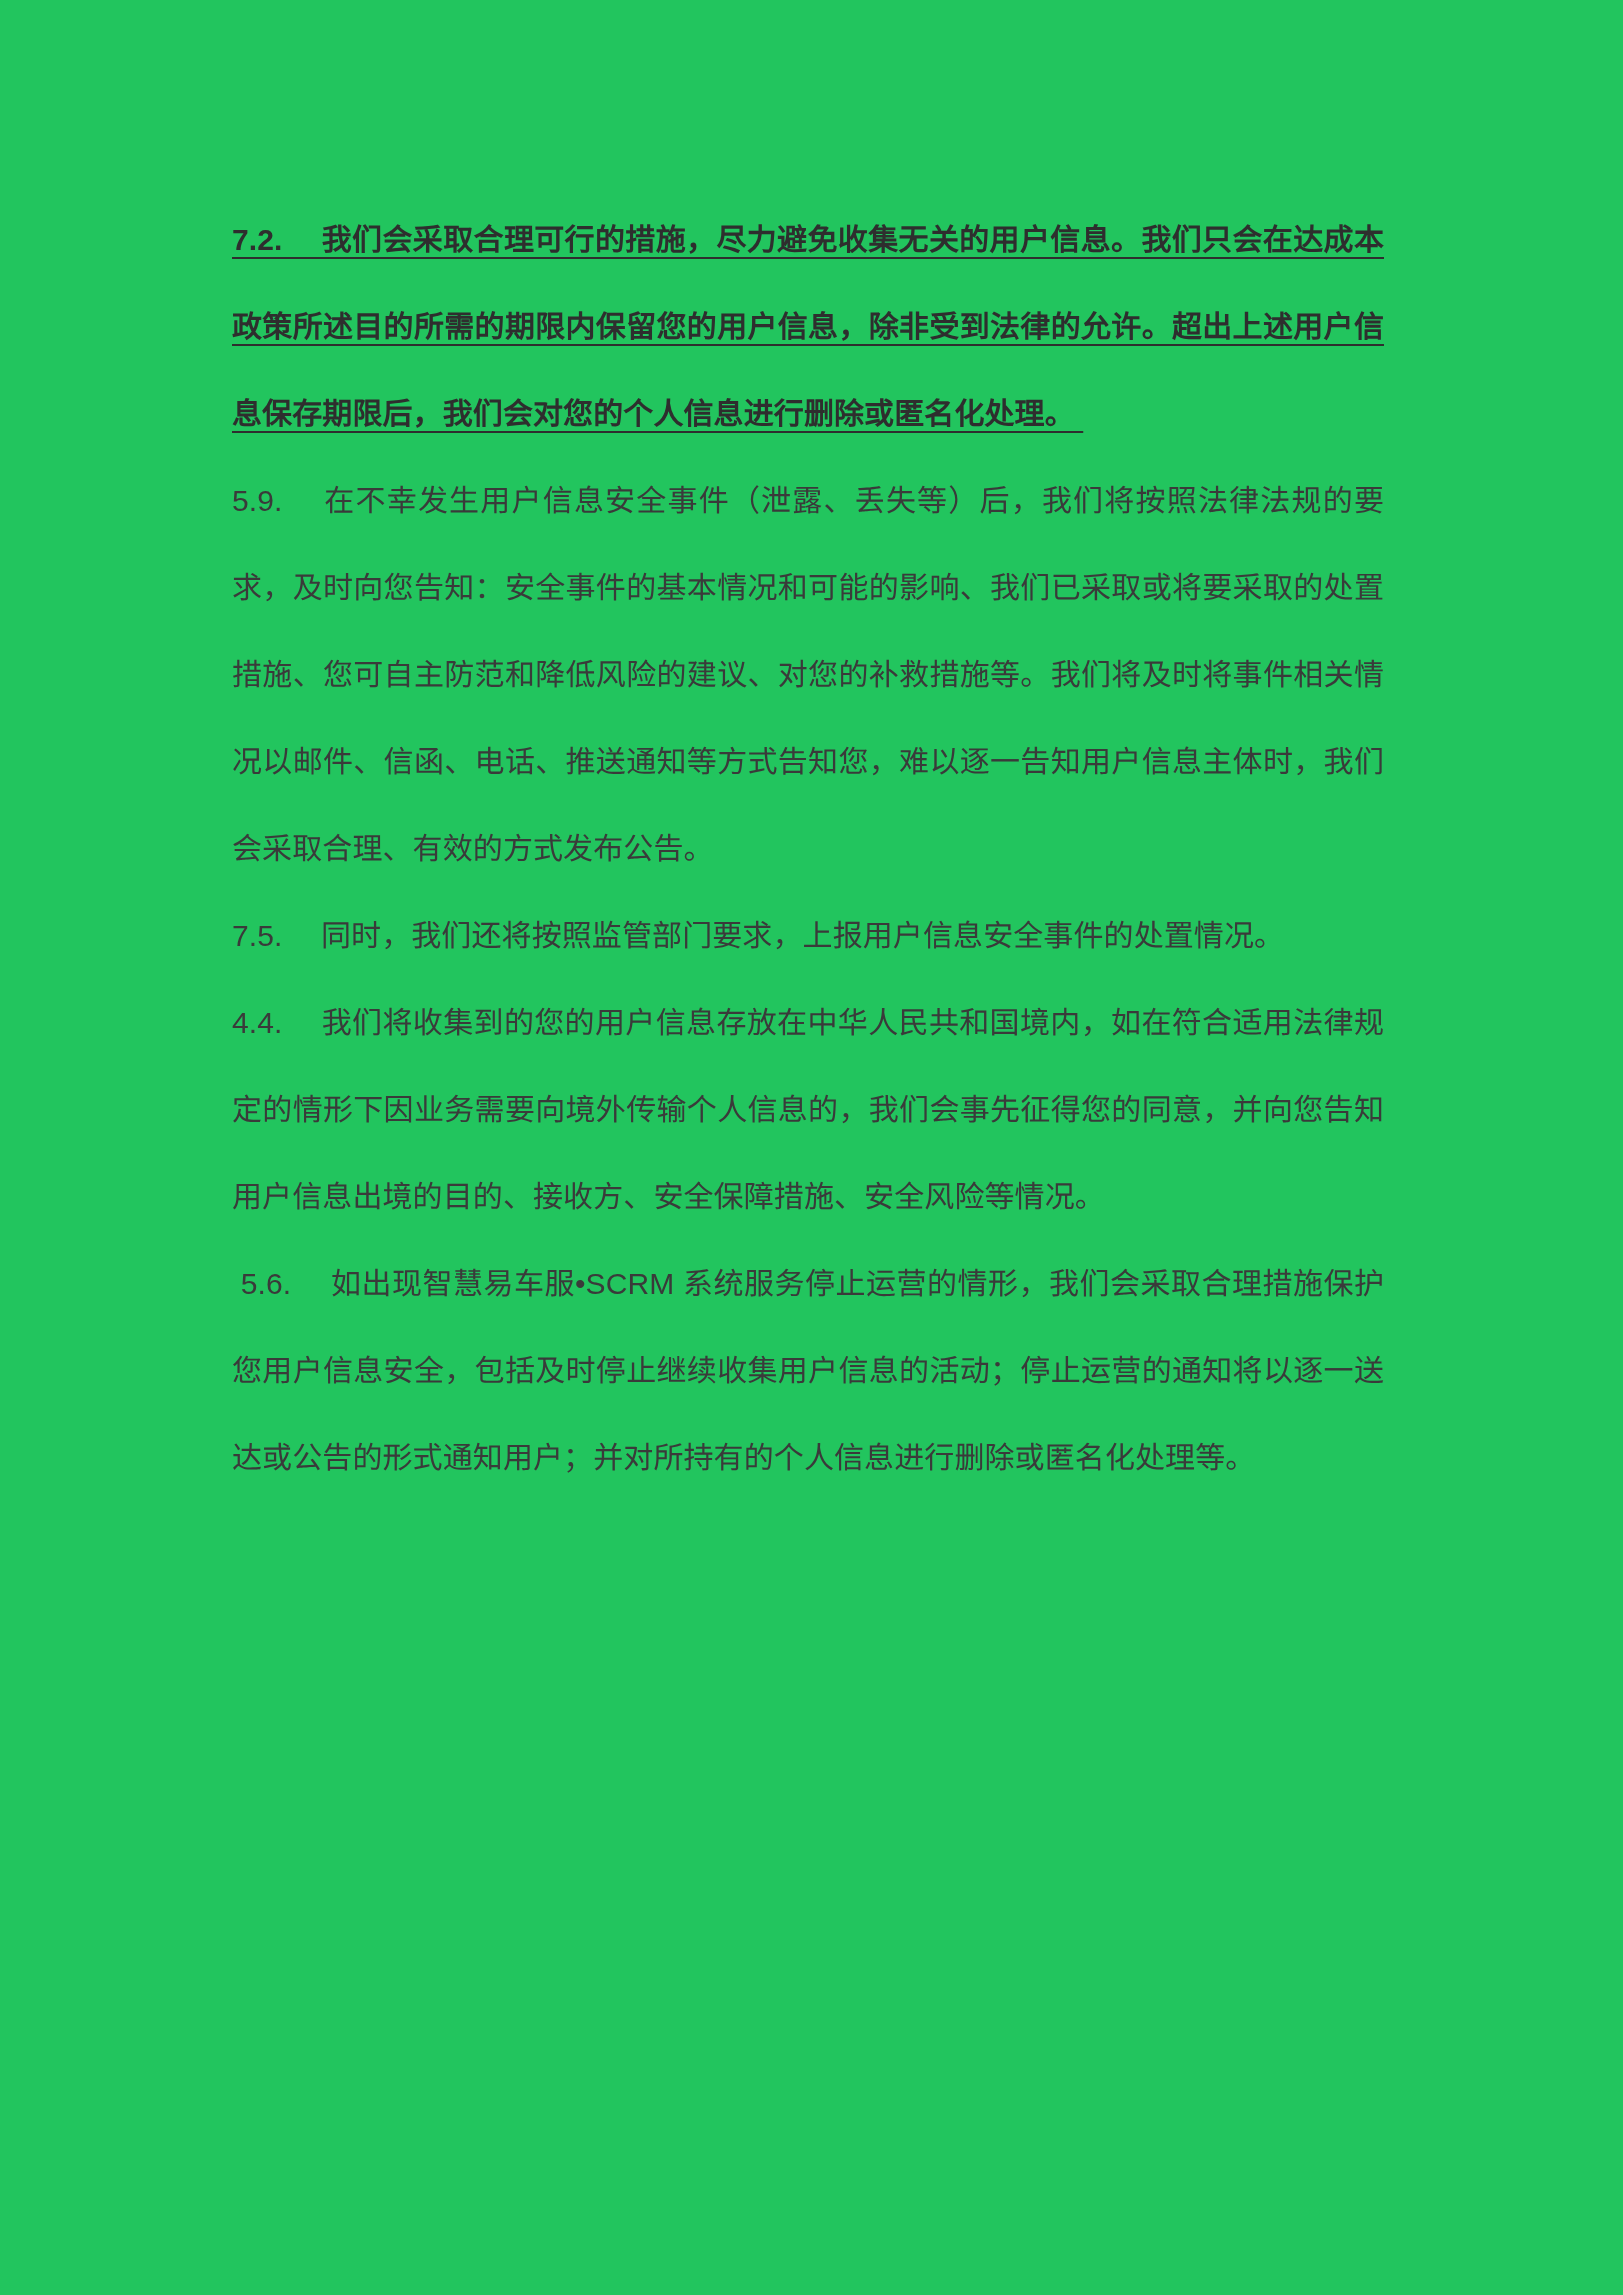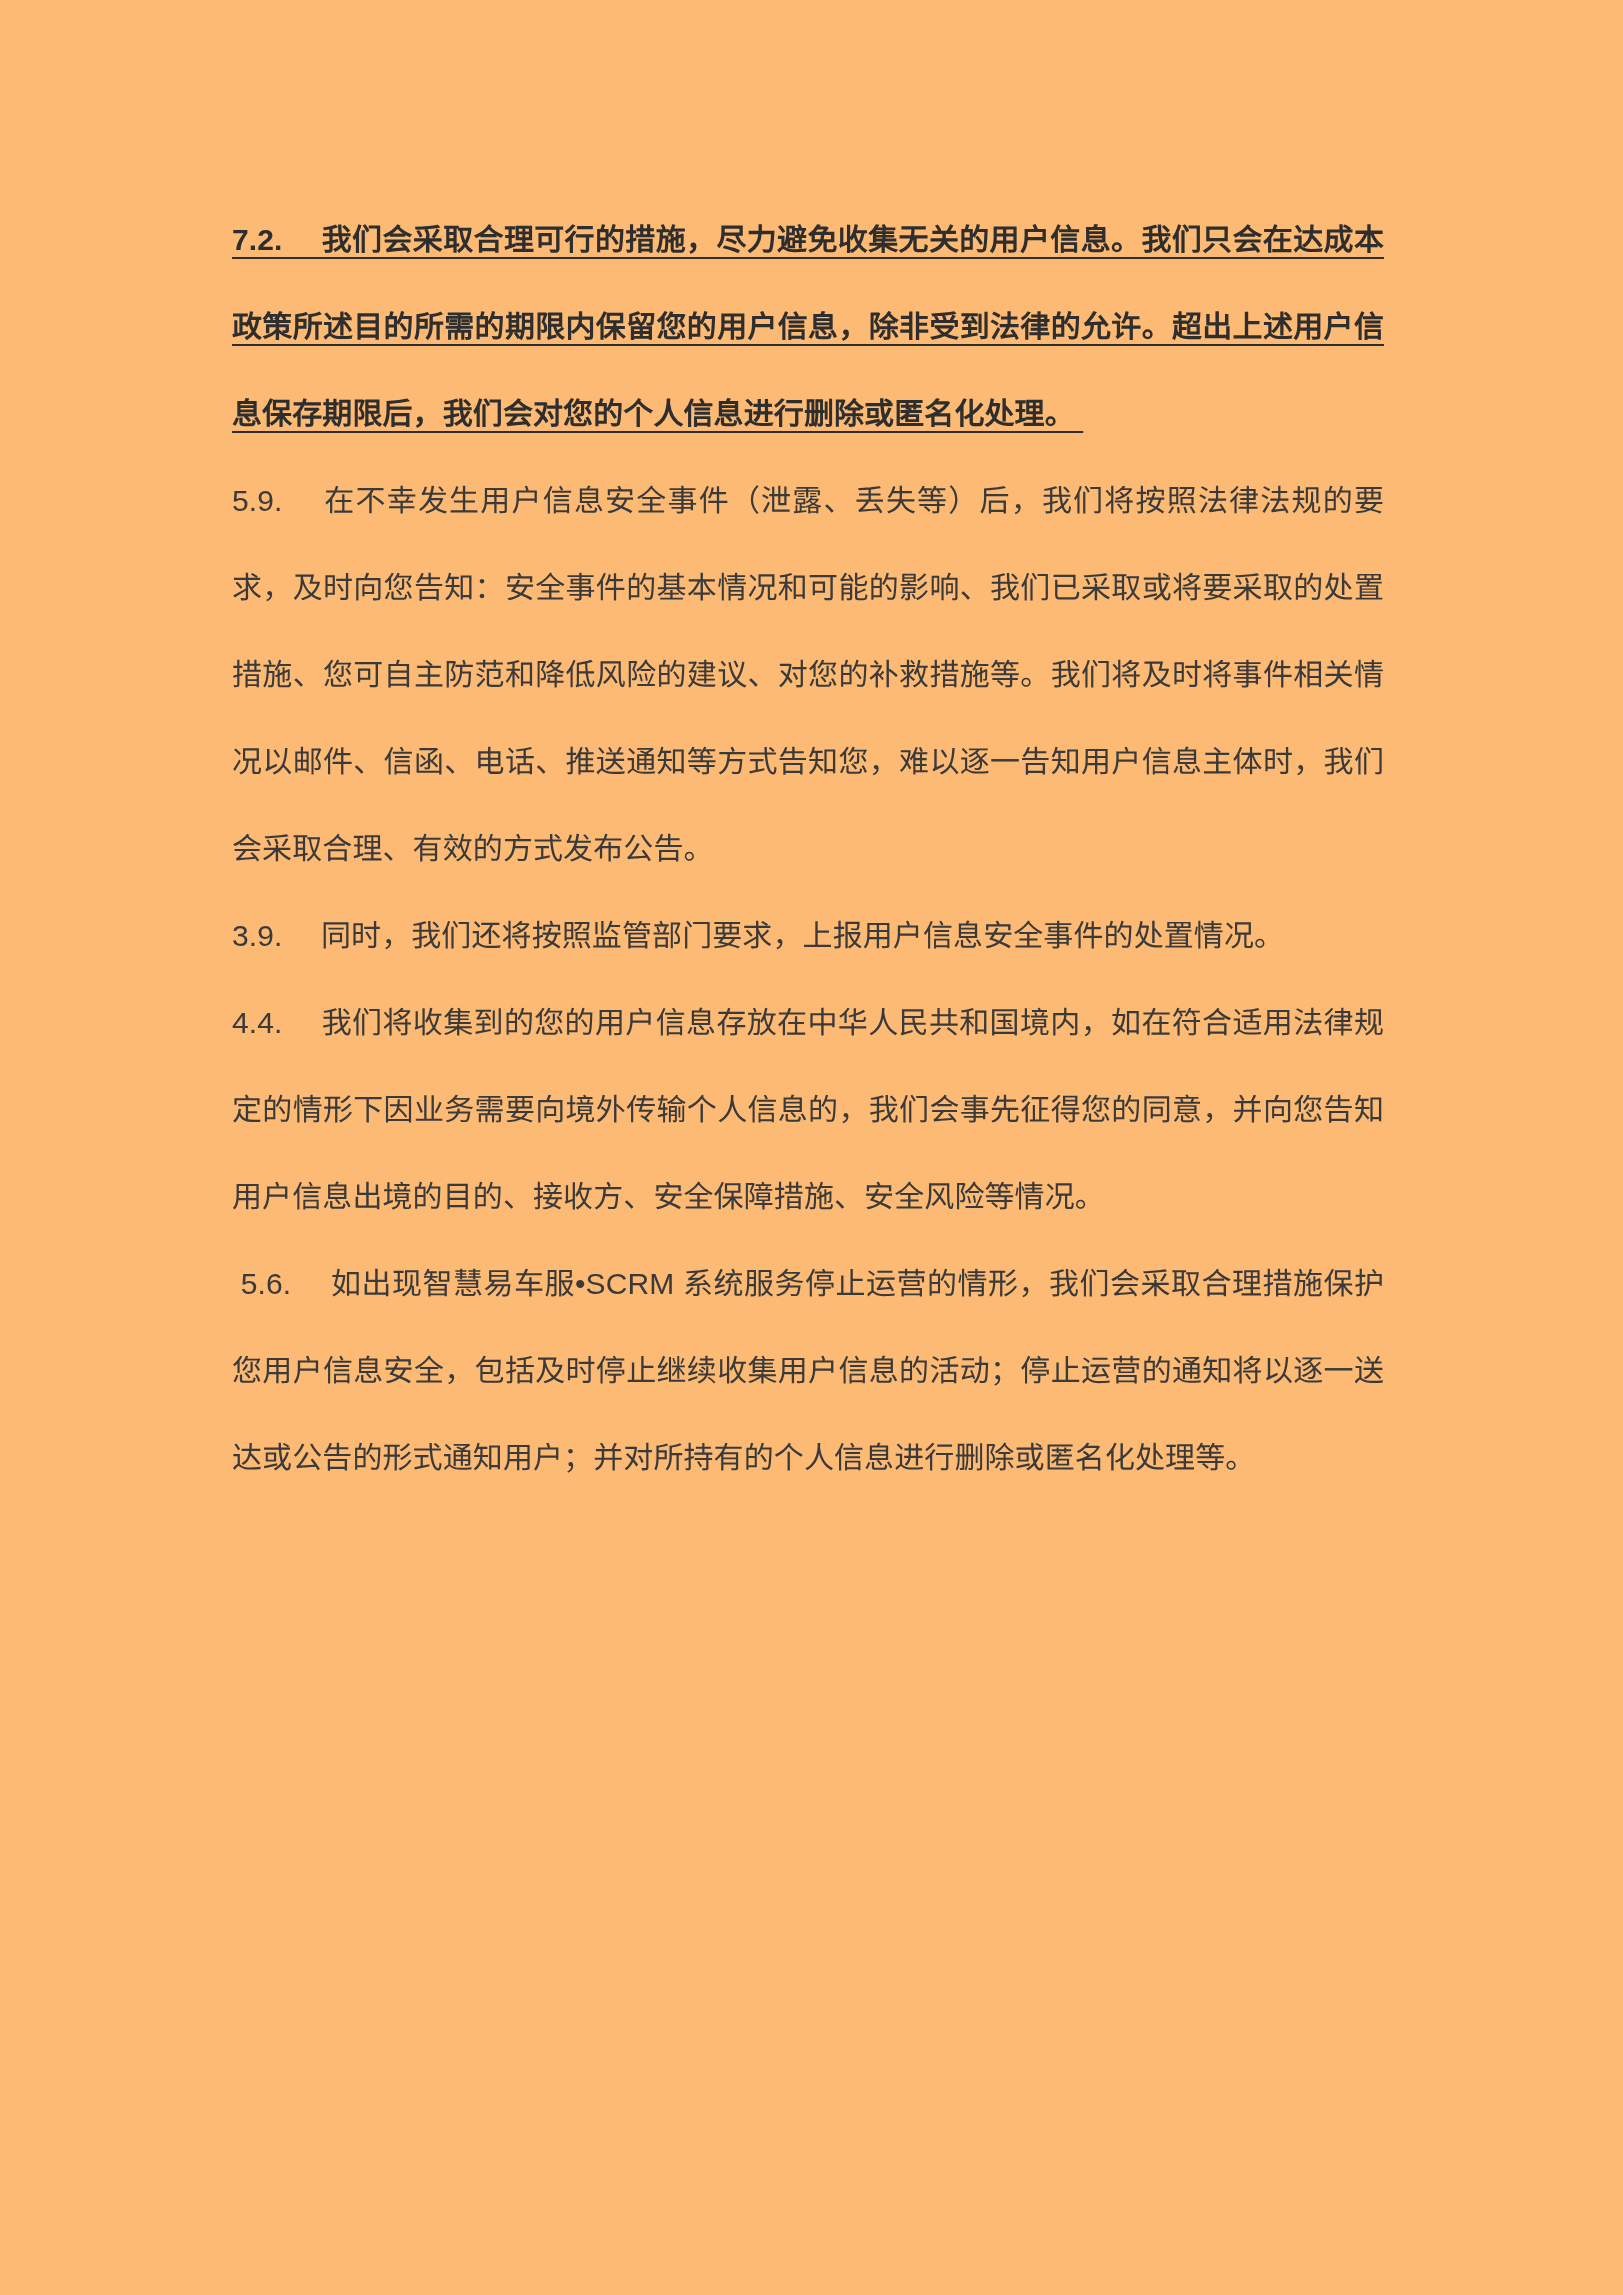--- a/index.html
+++ b/index.html
@@ -5,21 +5,21 @@
   html, body {
     margin: 0;
     padding: 0;
     background: #ffffff;
   }
 
   .page {
     position: relative;
     width: 1623px;
     height: 2295px;
-    background: #fdba74;
+    background: #22c55e;
     box-sizing: border-box;
     overflow: hidden;
   }
 
   .doc-body {
     position: absolute;
     left: 232px;
     top: 196px;
     width: 1152px;
   }
@@ -57,21 +57,21 @@
 <body>
 
 <div class="page">
   <div class="doc-body">
 
     <p class="para emphasis">7.2.　 我们会采取合理可行的措施，尽力避免收集无关的用户信息。我们只会在达成本政策所述目的所需的期限内保留您的用户信息，除非受到法律的允许。超出上述用户信息保存期限后，我们会对您的个人信息进行删除或匿名化处理。 </p>
 
 
     <p class="para">5.9.　 在不幸发生用户信息安全事件（泄露、丢失等）后，我们将按照法律法规的要求，及时向您告知：安全事件的基本情况和可能的影响、我们已采取或将要采取的处置措施、您可自主防范和降低风险的建议、对您的补救措施等。我们将及时将事件相关情况以邮件、信函、电话、推送通知等方式告知您，难以逐一告知用户信息主体时，我们会采取合理、有效的方式发布公告。</p>
 
-    <p class="para">3.9.　 同时，我们还将按照监管部门要求，上报用户信息安全事件的处置情况。</p>
+    <p class="para">7.5.　 同时，我们还将按照监管部门要求，上报用户信息安全事件的处置情况。</p>
 
     <p class="para">4.4.　 我们将收集到的您的用户信息存放在中华人民共和国境内，如在符合适用法律规定的情形下因业务需要向境外传输个人信息的，我们会事先征得您的同意，并向您告知用户信息出境的目的、接收方、安全保障措施、安全风险等情况。</p>
 
     <p class="para lead-space"> 5.6.　 如出现智慧易车服•SCRM 系统服务停止运营的情形，我们会采取合理措施保护您用户信息安全，包括及时停止继续收集用户信息的活动；停止运营的通知将以逐一送达或公告的形式通知用户；并对所持有的个人信息进行删除或匿名化处理等。</p>
 
   </div>
 </div>
 
 
 </body></html>

